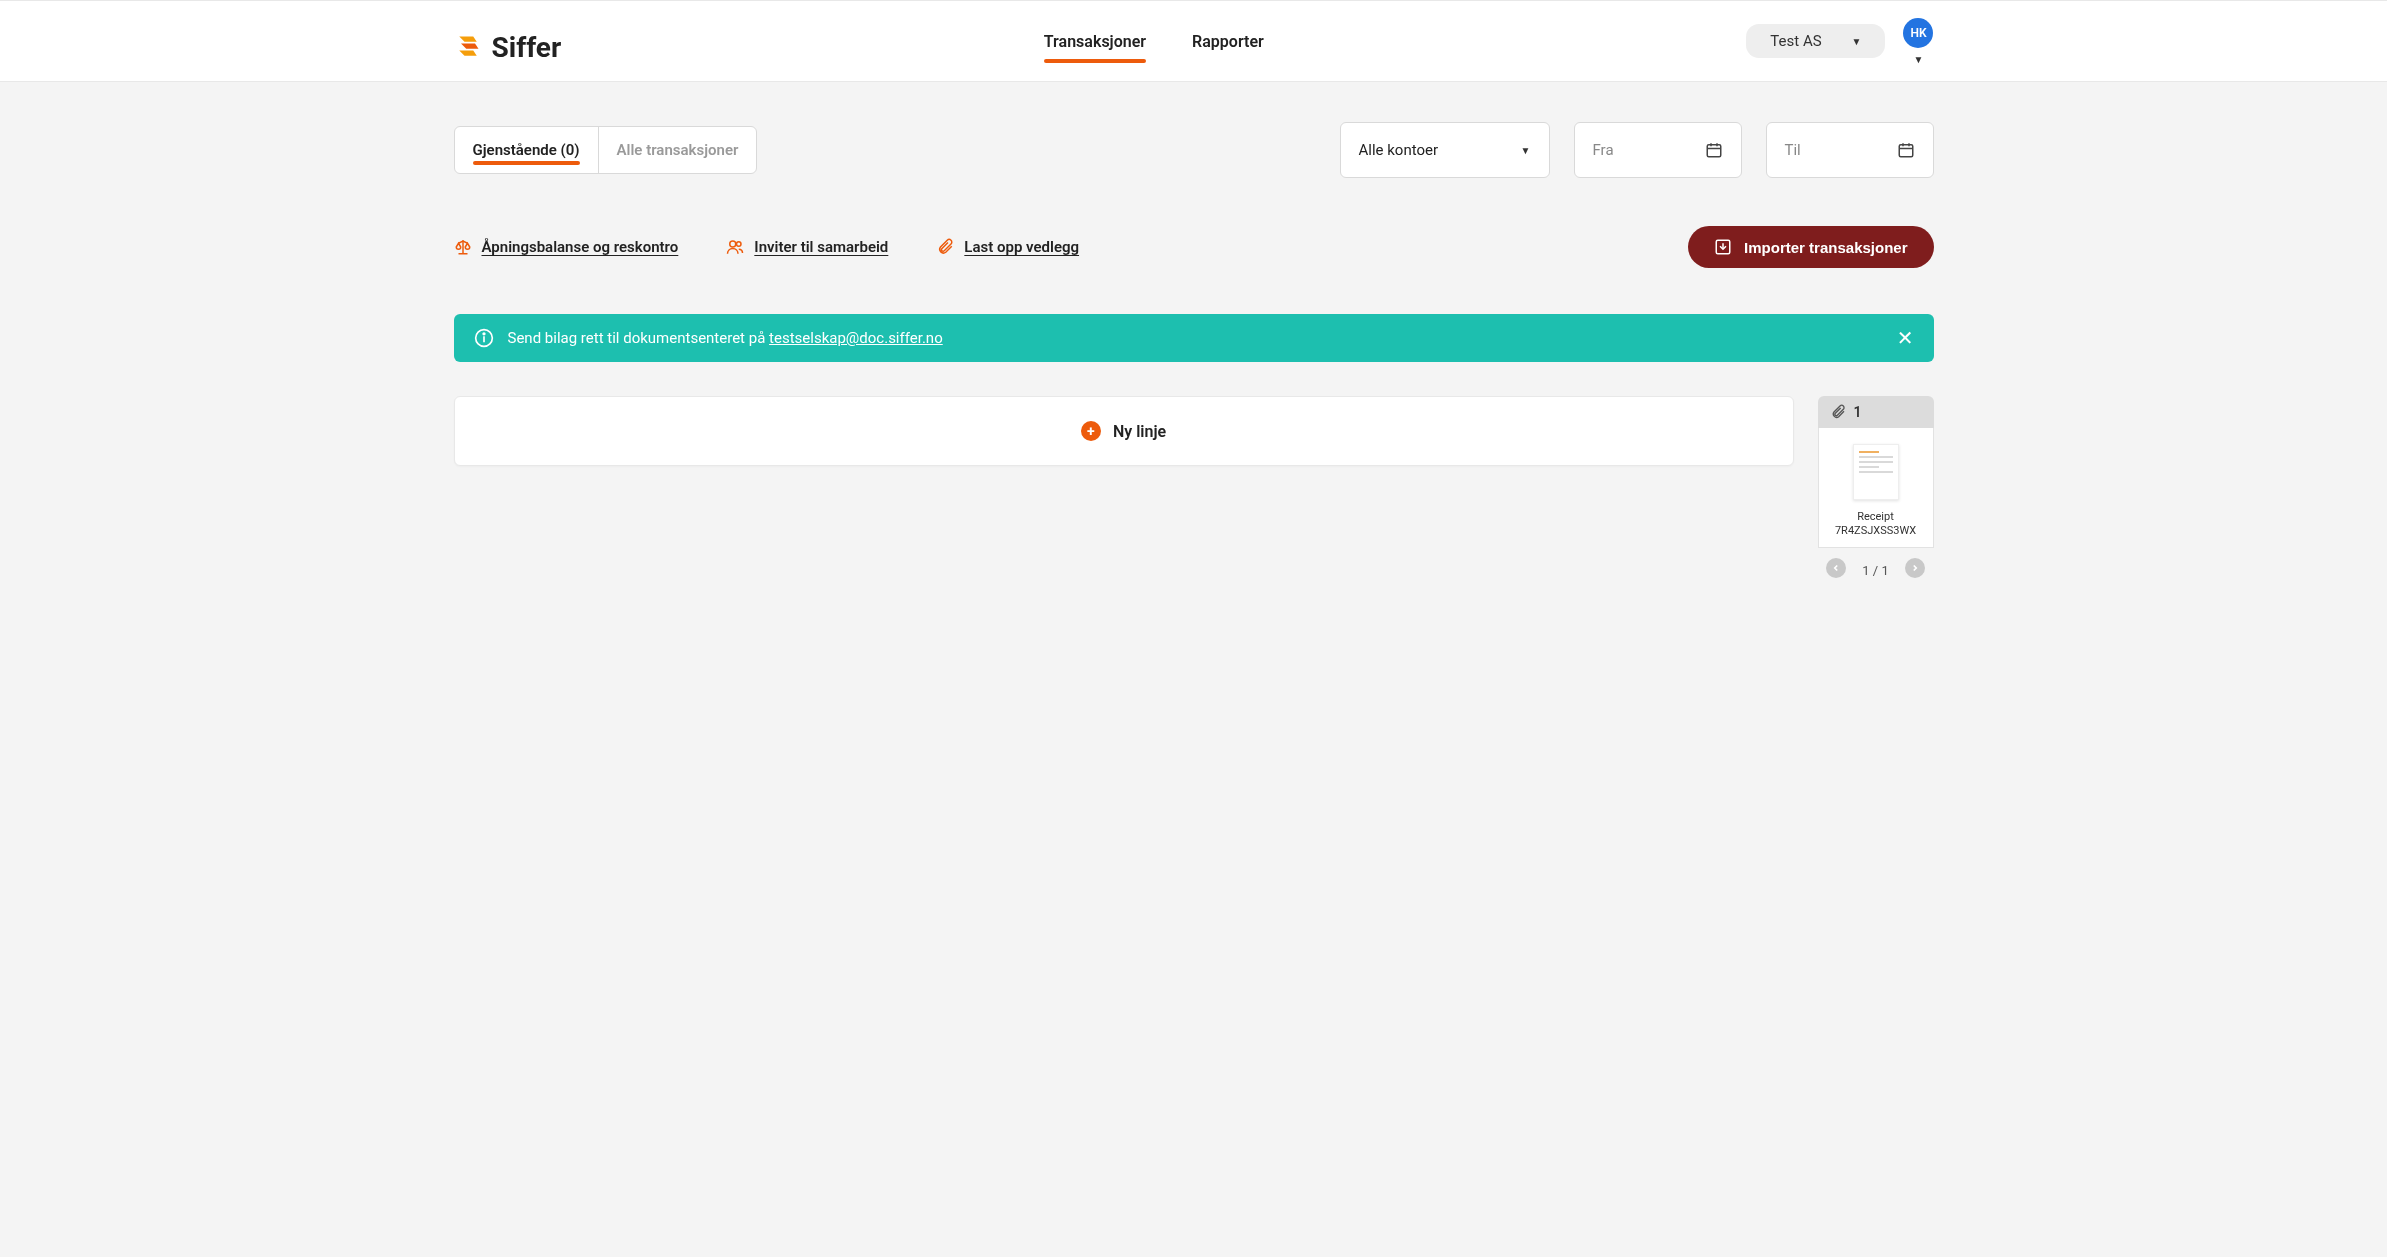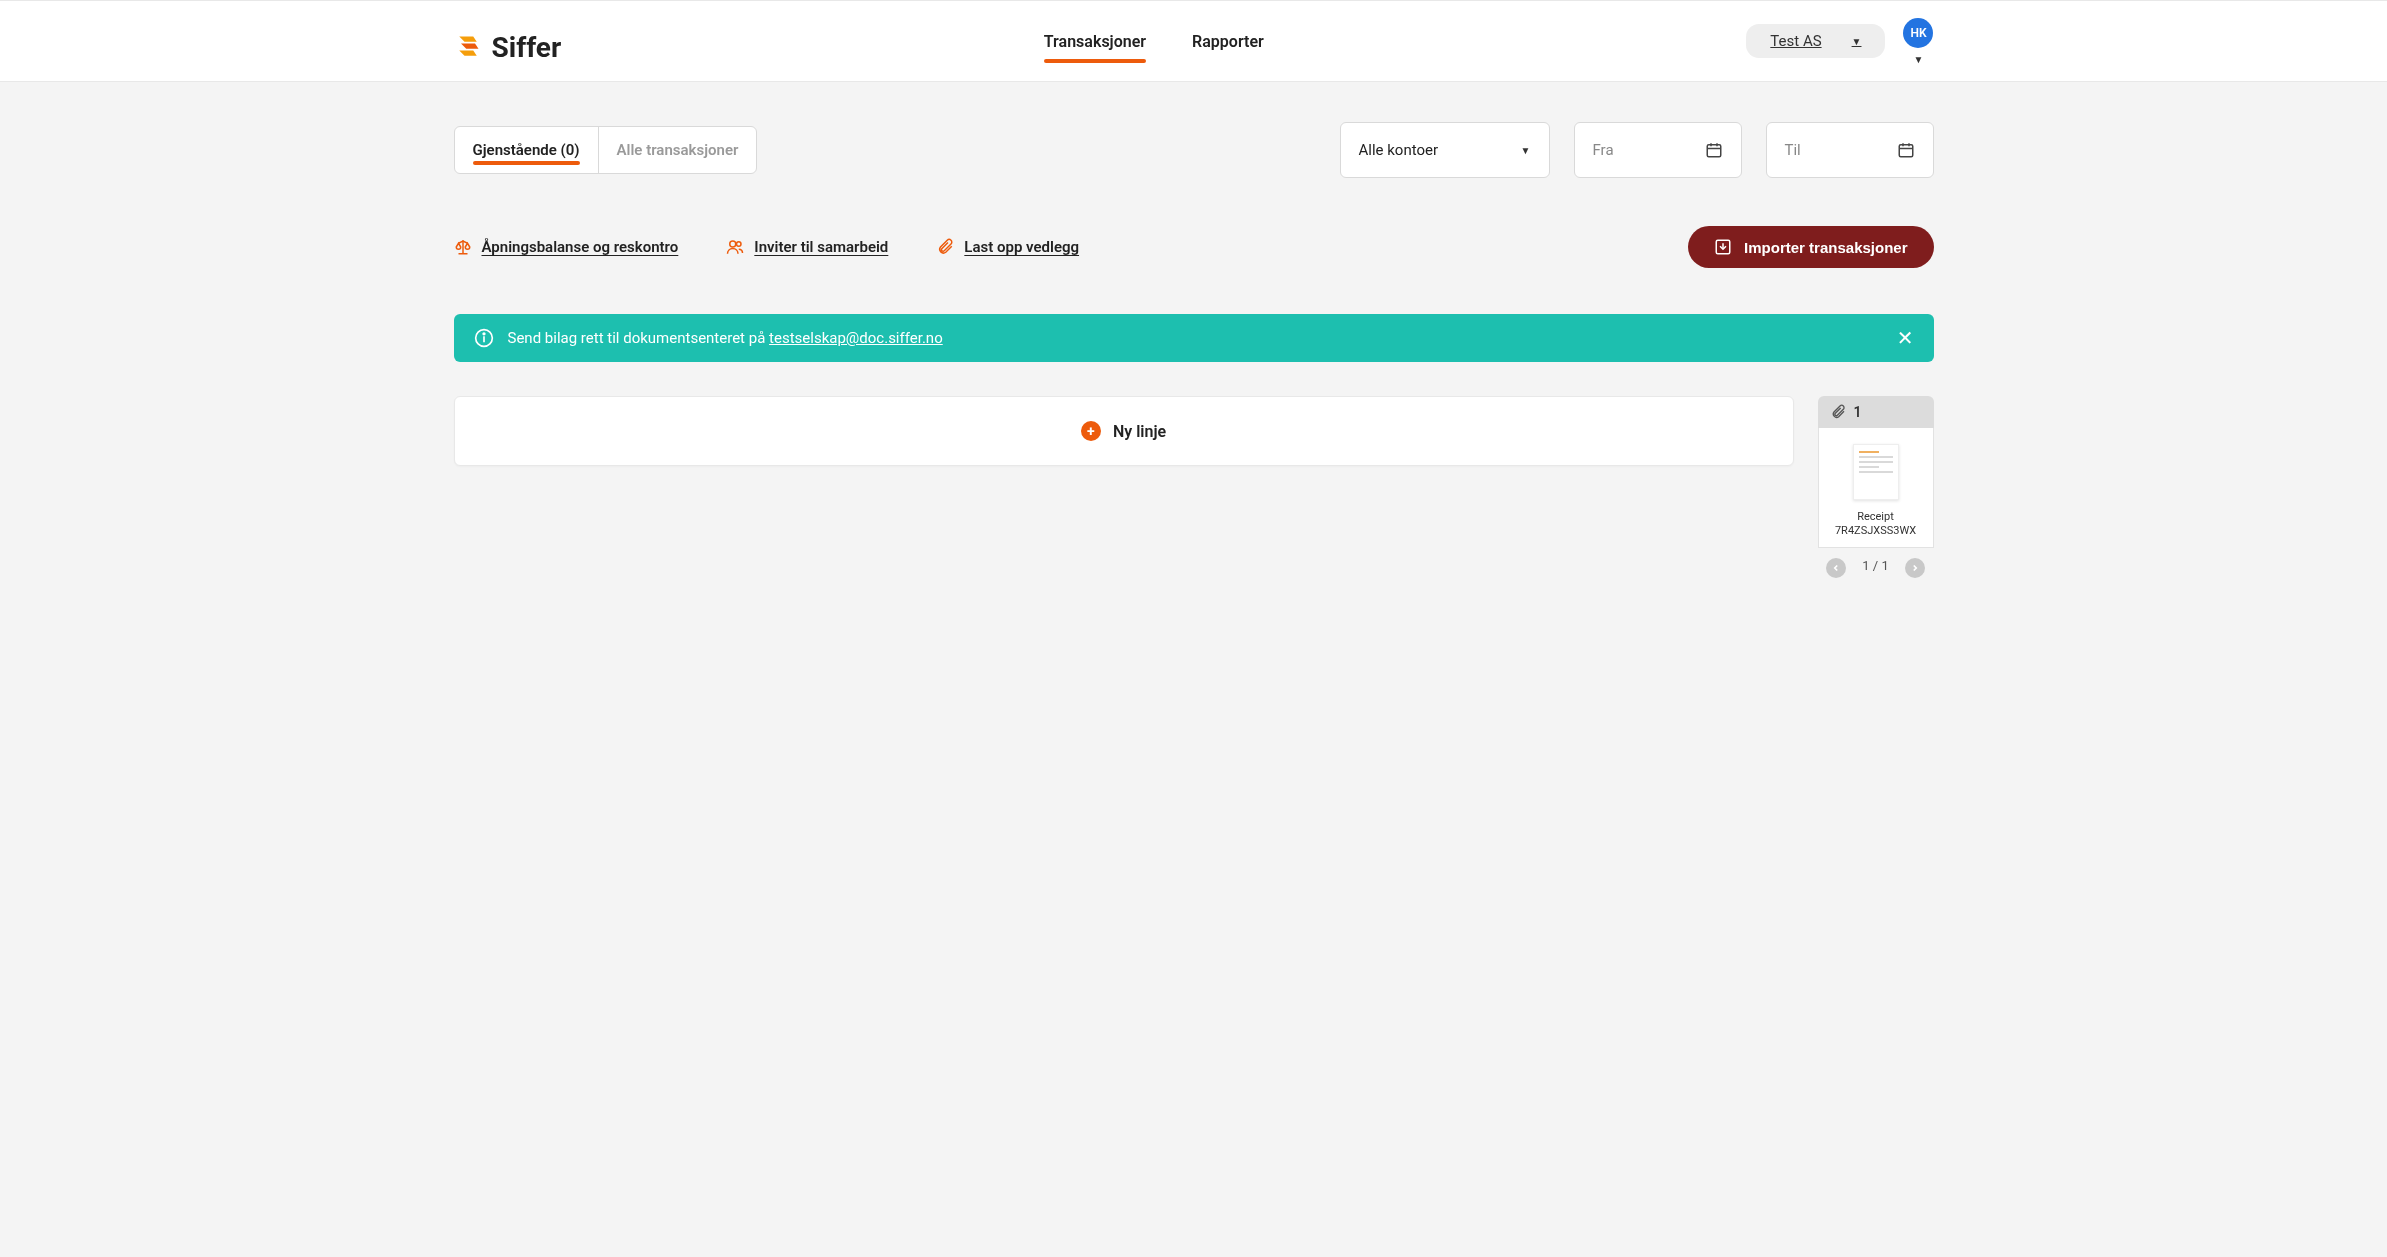--- a/index.html
+++ b/index.html
@@ -73,21 +73,20 @@
   .company-select {
     display: flex;
     align-items: center;
     gap: 30px;
     background: #eee;
     padding: 8px 24px;
     border-radius: 13px;
     cursor: pointer;
     font-size: 15px;
     color:#333;
-    text-decoration:underline;
   }
   .caret-down {
     font-size: 10px;
     color: #333;
   }
   .avatar-wrap {
     display: flex;
     align-items: center;
     gap: 6px;
     cursor: pointer;
@@ -297,21 +296,21 @@
   .doc-name {
     font-size: 11px;
     text-align: center;
     color: #333;
     line-height: 1.3;
     word-break: break-all;
   }
   .pager {
     margin-top: 10px;
     display: flex;
-    align-items: flex-start;
+    align-items: flex-end;
     justify-content: center;
     gap: 16px;
     font-size: 13px;
     color: #555;
   }
   .pager-btn {
     width: 20px; height: 20px;
     background: #c8c8c8;
     border-radius: 50%;
     display: flex;

